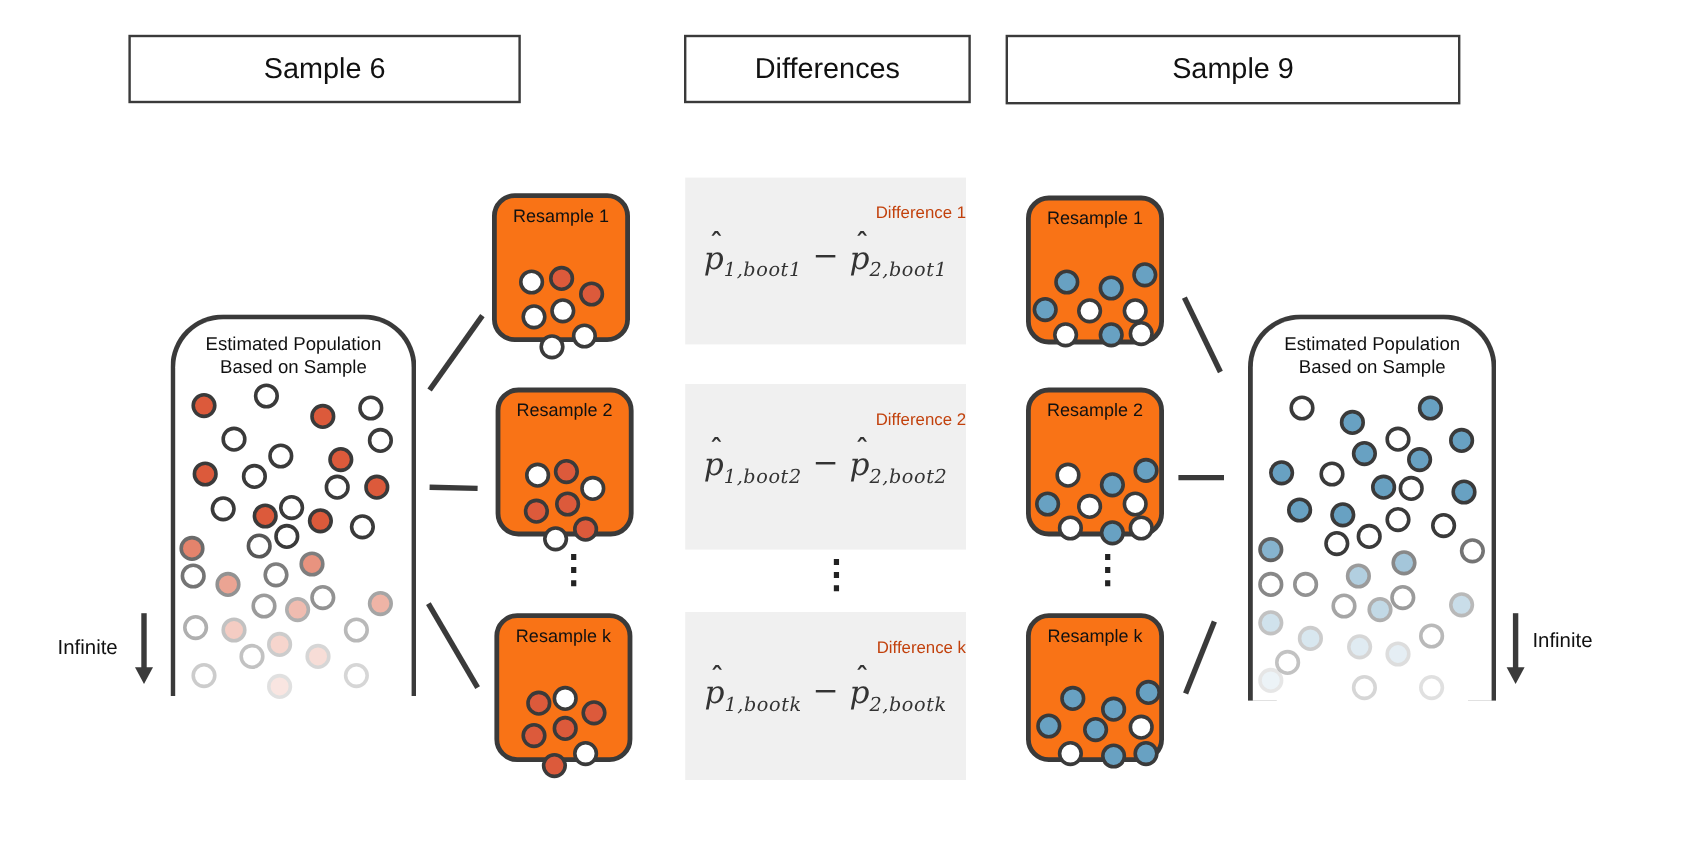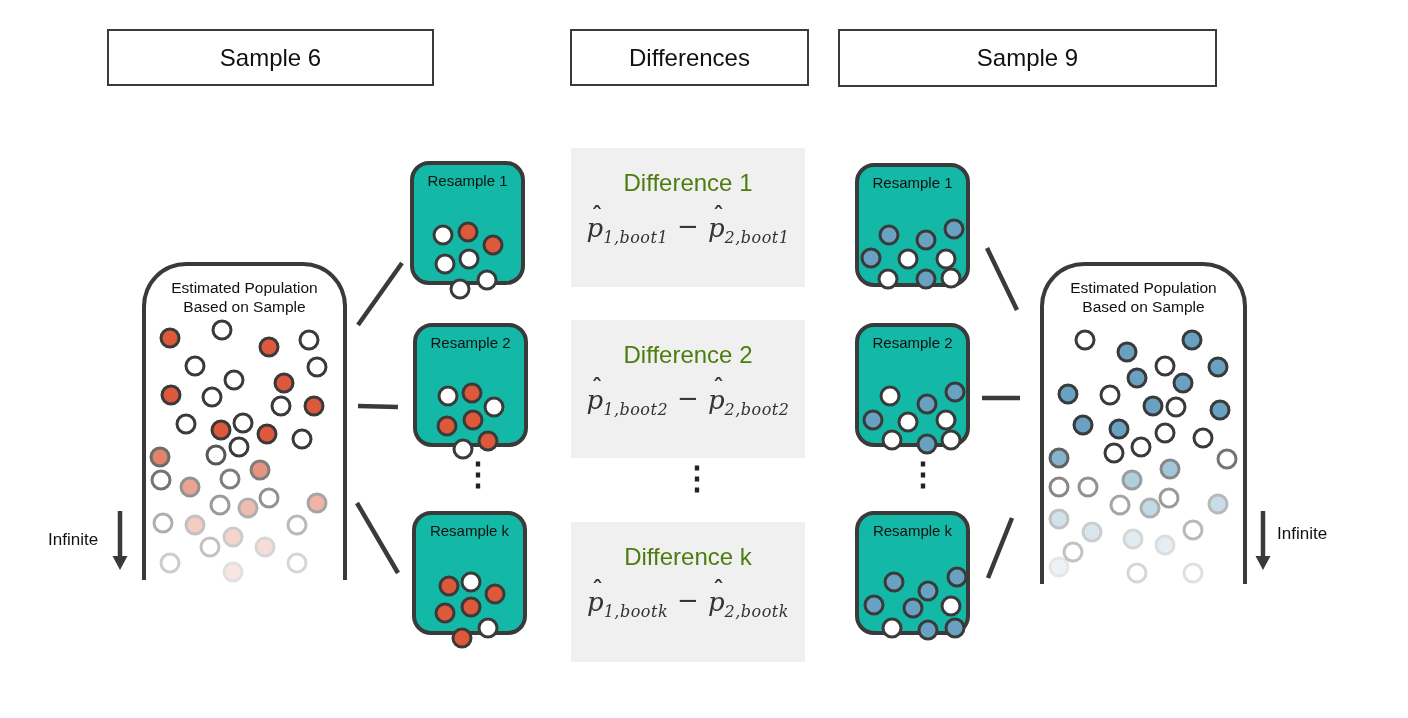--- a/index.html
+++ b/index.html
@@ -33,21 +33,21 @@
     position:absolute;left:0;right:0;top:12px;
     text-align:center;
     font-size:15.5px;line-height:1.25;color:#111;
   }
 
   .res-box{
     position:absolute;
     width:115px;height:124px;
     border:4px solid #3a3a3a;
     border-radius:19px;
-    background:#14b8a6;
+    background:#f97316;
     box-sizing:border-box;
   }
   .res-label{
     position:absolute;left:0;right:0;top:7px;
     text-align:center;font-size:15px;color:#111;white-space:nowrap;
   }
 
   .dots-layer{position:absolute;left:-4px;top:-4px;right:-4px;bottom:-4px;}
   .dot{
     position:absolute;
@@ -57,22 +57,22 @@
     transform:translate(-50%,-50%);
   }
 
   .diff-box{
     position:absolute;
     left:571px;width:234px;
     background:#f0f0f0;
   }
   .diff-title{
     margin-top:21px;
-    text-align:center;
-    font-size:24px;color:#4d7c0f;
+    text-align:right;
+    font-size:14px;color:#c2410c;
   }
   .formula{
     margin-top:16px;
     text-align:center;
     font-family:"DejaVu Serif", serif;
     font-style:italic;
     font-size:26px;
     color:#333;
     white-space:nowrap;
   }
@@ -208,21 +208,21 @@
   <div class="vdots" style="left:462px;top:458px;">⋮</div>
 
   <div class="diff-box" style="top:148px;height:139px;">
     <div class="diff-title">Difference 1</div>
     <div class="formula"><span class="phat"><span>p</span><span class="hat">ˆ</span></span><sub>1,boot1</sub><span class="minus">−</span><span class="phat"><span>p</span><span class="hat">ˆ</span></span><sub>2,boot1</sub></div>
   </div>
   <div class="diff-box" style="top:320px;height:138px;">
     <div class="diff-title">Difference 2</div>
     <div class="formula"><span class="phat"><span>p</span><span class="hat">ˆ</span></span><sub>1,boot2</sub><span class="minus">−</span><span class="phat"><span>p</span><span class="hat">ˆ</span></span><sub>2,boot2</sub></div>
   </div>
-  <div class="diff-box" style="top:510px;height:140px;margin-top:12px;">
+  <div class="diff-box" style="top:510px;height:140px;">
     <div class="diff-title">Difference k</div>
     <div class="formula"><span class="phat"><span>p</span><span class="hat">ˆ</span></span><sub>1,bootk</sub><span class="minus">−</span><span class="phat"><span>p</span><span class="hat">ˆ</span></span><sub>2,bootk</sub></div>
   </div>
   <div class="vdots" style="left:681px;top:462px;">⋮</div>
 
   <div class="res-box" style="left:855px;top:163px;">
     <div class="res-label">Resample 1</div>
     <div class="dots-layer" style="top:18px;">
         <div class="dot" style="height: 21px; width: 21px; left: 34px; top: 50px; background: rgb(104, 161, 194);"></div>
         <div class="dot" style="height: 21px; width: 21px; left: 99px; top: 44px; background: rgb(104, 161, 194);"></div>

